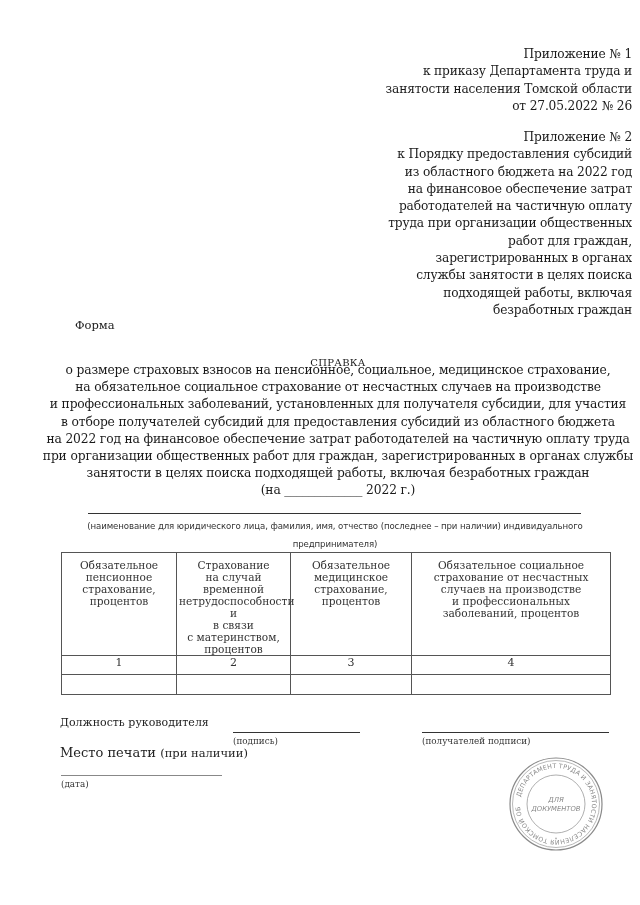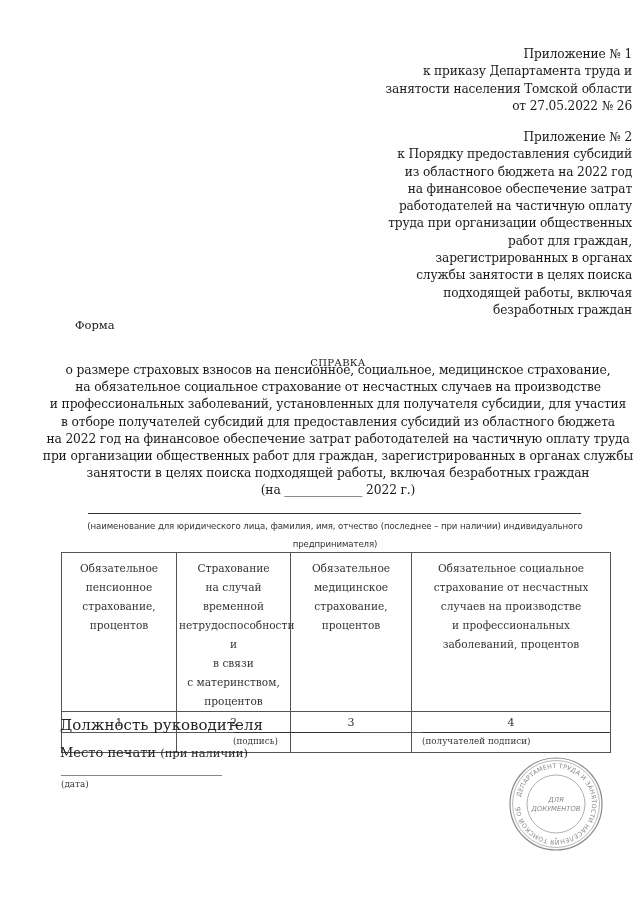--- a/index.html
+++ b/index.html
@@ -30,30 +30,30 @@
     #org-caption {
       left: 60px; width: 550px; top: 517px;
       text-align: center; font-size: 8.6px; line-height: 18px;
       color: #333;
       font-family: "DejaVu Sans", "Liberation Sans", sans-serif;
       letter-spacing: -0.1px;
     }
     table.rates {
       position: absolute; left: 61px; top: 552px; width: 549px;
       border-collapse: collapse; table-layout: fixed;
-      font-size: 10.6px; line-height: 19px; color: #333;
+      font-size: 10.6px; line-height: 12px; color: #333;
     }
     table.rates td {
       border: 1px solid #555; text-align: center; vertical-align: top;
       padding: 0 2px;
     }
     table.rates tr.head td { height: 95px; padding-top: 6px; white-space: pre-line; }
     table.rates tr.num td { height: 17px; padding-top: 1px; font-size: 11px; }
     table.rates tr.blank td { height: 19px; }
-    #boss-label { left: 60px; top: 716px; font-size: 15px; color: #222; }
+    #boss-label { left: 60px; top: 716px; font-size: 11px; color: #222; }
     #seal-label { left: 60px; top: 745px; font-size: 13px; color: #222; }
     #seal-label .small { font-size: 11.5px; }
     .caption { font-size: 8.8px; color: #333; text-align: left; }
     #stamp { left: 508px; top: 756px; width: 96px; height: 96px; }
   </style>
 </head>
 <body>
 
 <div class="abs appendix" id="app1">Приложение № 1
 к приказу Департамента труда и

